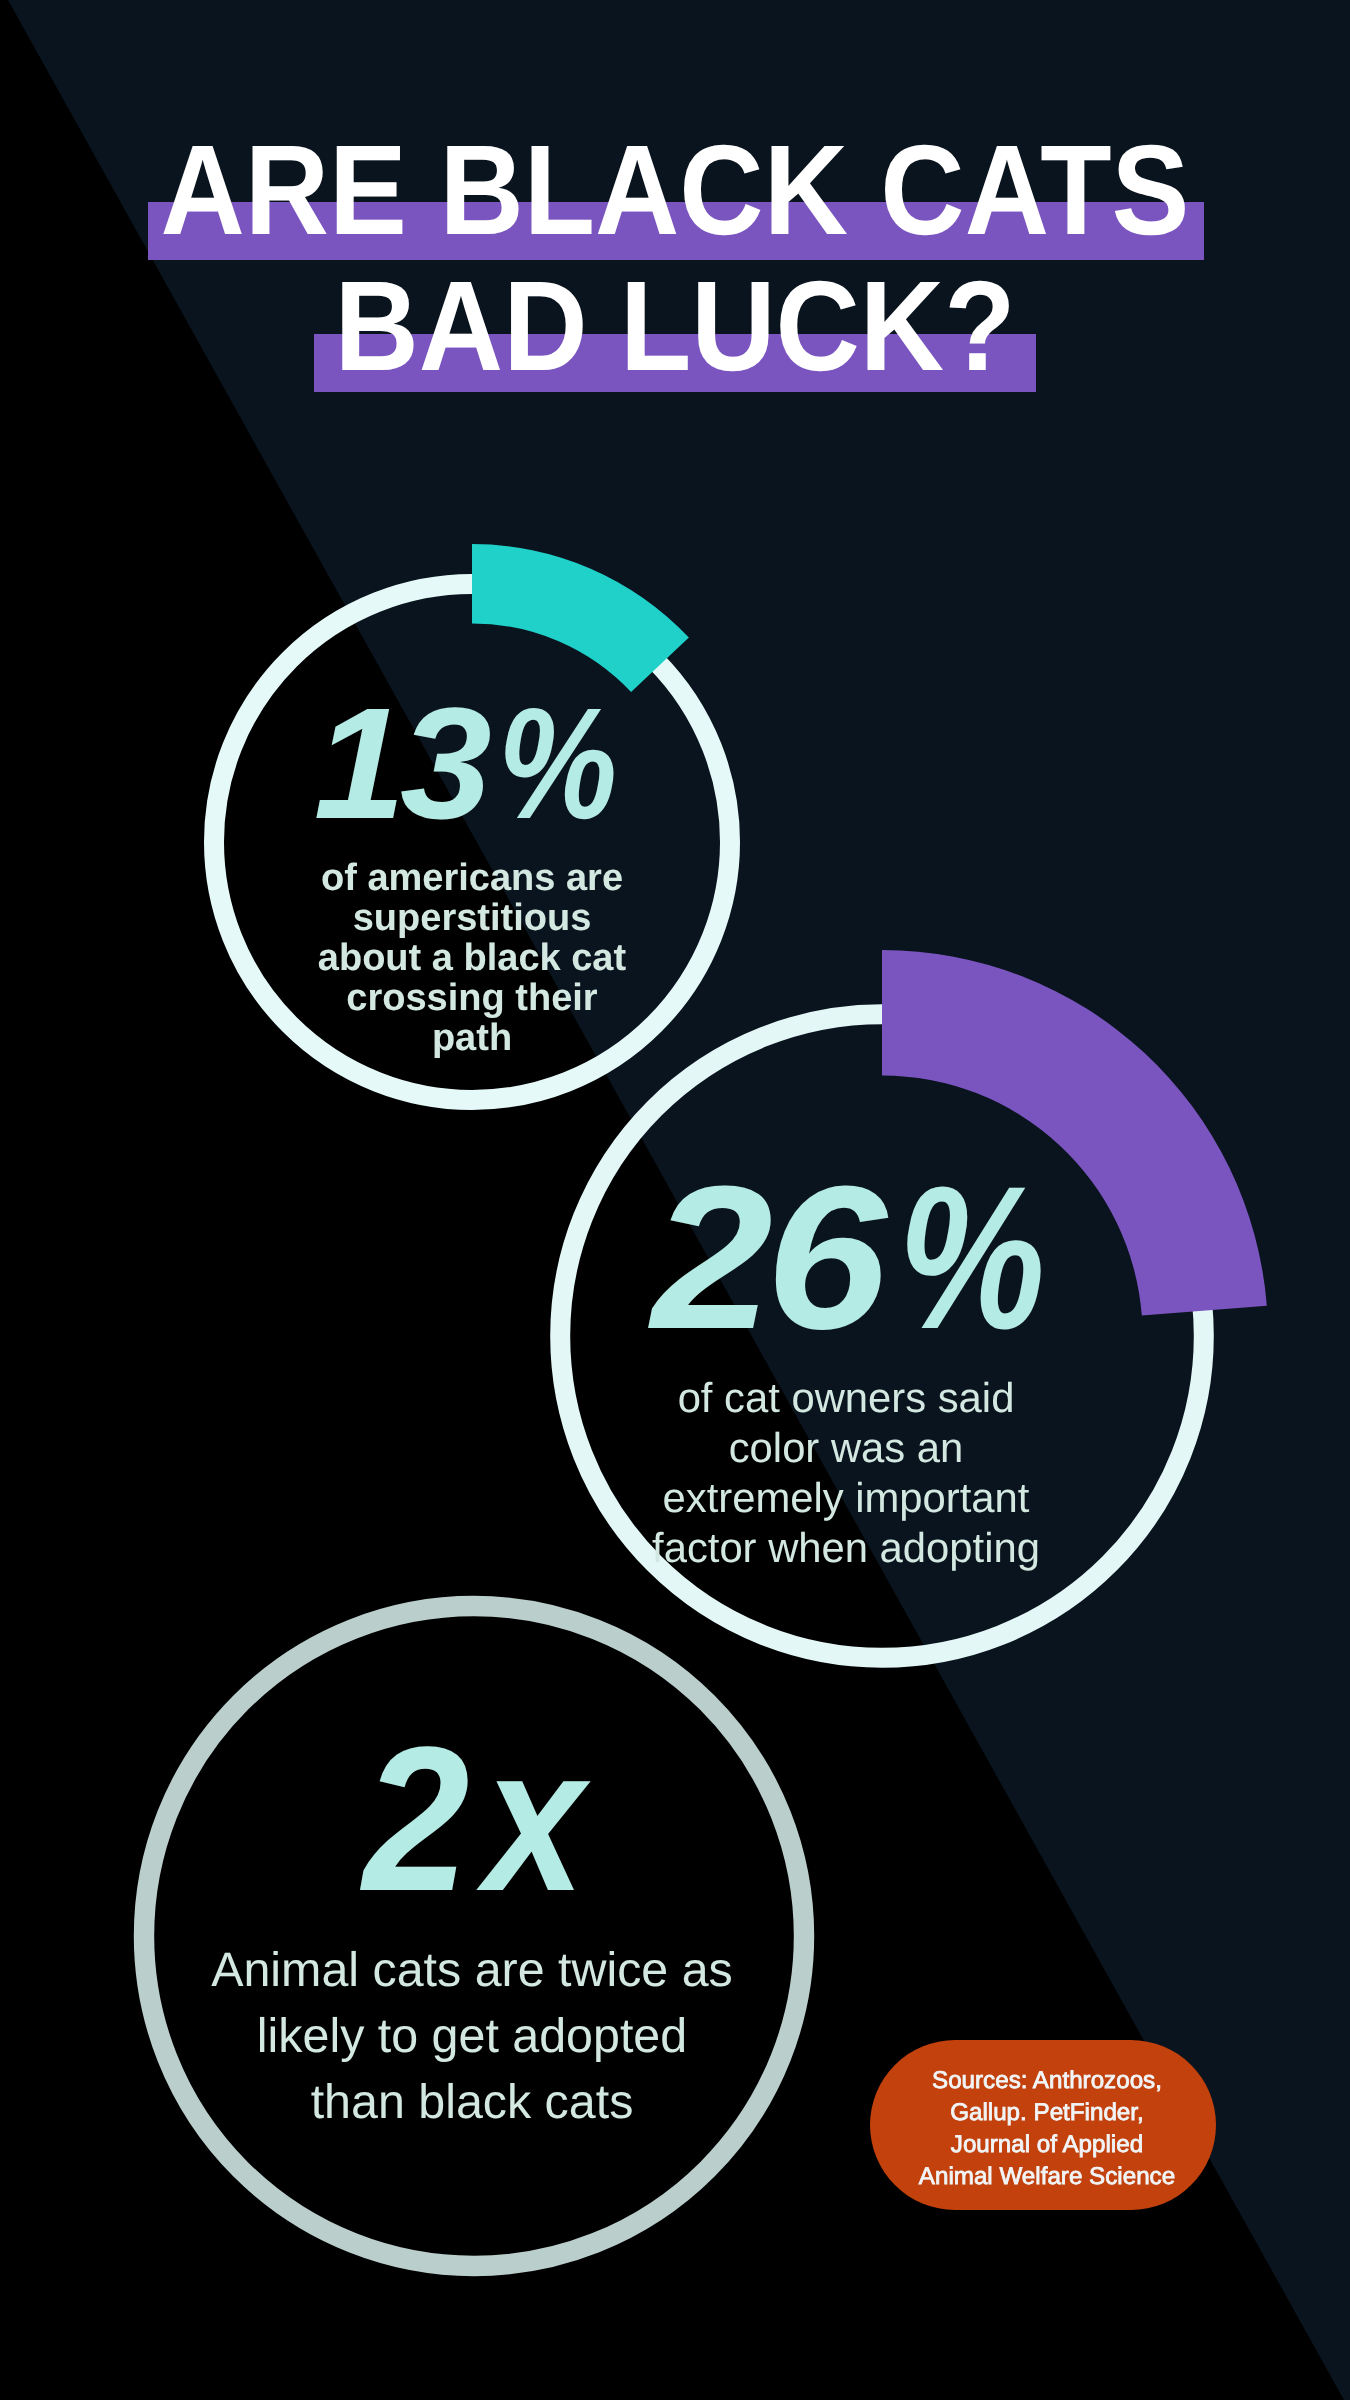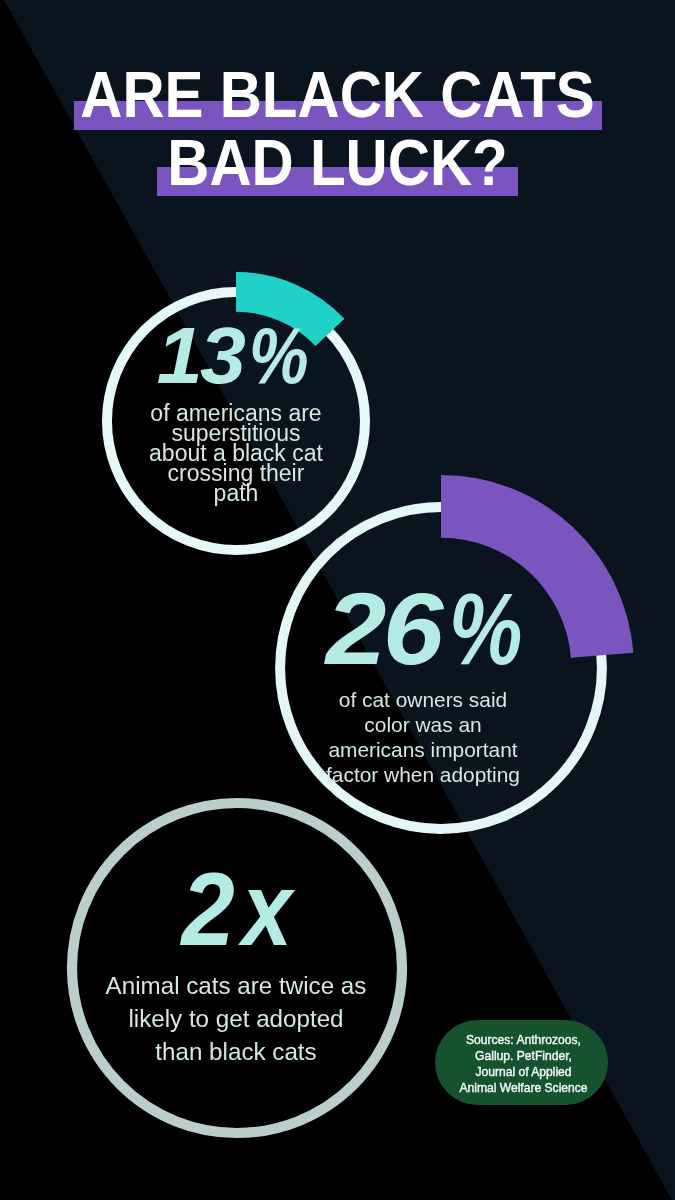--- a/index.html
+++ b/index.html
@@ -37,42 +37,42 @@
     line-height:1;white-space:nowrap;
   }
   .bignum > span{ display:inline-block; transform-origin:50% 50%; }
   .bignum .unit{ margin-left:8px; transform:scaleX(0.84); }
   .bignum .unit-x{ margin-left:0; transform:none; }
   .desc{color:#D3E8E1;white-space:pre-line;position:absolute;left:0;width:100%;}
 
   
   .sources{
     position:absolute;
-    background:#14532d;
+    background:#c2410c;
     border-radius:999px;
     color:#F1F5F7;
     font-weight:normal;
     -webkit-text-stroke:0.42px #F1F5F7;
     text-align:center;
     display:flex;align-items:center;justify-content:center;
     white-space:pre-line;
   }
 
   
   #hl1{ left:74px; top:100.5px; width:528px; height:29px; }
   #hl2{ left:157px; top:167.3px; width:361px; height:28.5px; }
   #t1{ position:absolute; left:0; top:63px; width:675px; }
   #t2{ position:absolute; left:0; top:131px; width:675px; }
 
   #ring1{ left:76px; top:261.2px; }
-  #stat1{ left:86px; top:316px; width:300px; }
+  #stat1{ left:86px; top:342px; width:300px; }
   #num1{ font-size:79.3px; letter-spacing:0; height:57px; transform:translateX(0.5px); }
   #num1 .num{ transform:scaleX(1.04); letter-spacing:-2.6px; }
   #num1 .unit{ margin-left:1.5px; transform:scaleX(0.845); }
-  #desc1{ font-size:23px; line-height:19.9px; top:88px; }
+  #desc1{ font-size:19px; line-height:19.9px; top:88px;font-weight:bold; }
 
   #ring2{ left:240.8px; top:468.3px; }
   #stat2{ left:223px; top:578px; width:400px; }
   #num2{ font-size:102px; letter-spacing:0; height:72px; transform:translateX(7.5px); }
   #num2 .num{ transform:scaleX(1.07); letter-spacing:-3.4px; }
   #num2 .unit{ margin-left:4px; transform:scaleX(0.81); }
   #desc2{ font-size:20.9px; line-height:25.0px; top:109px; }
 
   #ring3{ left:56.5px; top:787.5px; }
   #stat3{ left:56px; top:857.5px; width:360px; }
@@ -115,21 +115,21 @@
   </div>
 
   <svg class="ring-svg" id="ring2" width="400" height="400" viewBox="0 0 400 400">
     <circle cx="200" cy="200" r="160.9" fill="none" stroke="#E4F7F7" stroke-width="10"></circle>
     <path d="M200.00 7.00 A193.00 193.00 0 0 1 392.41 184.86 L329.90 189.78 A130.30 130.30 0 0 0 200.00 69.70 Z" fill="#7A55BF"></path>
   </svg>
   <div class="stat" id="stat2">
     <div class="bignum" id="num2"><span class="num">26</span><span class="unit">%</span></div>
     <div class="desc" id="desc2">of cat owners said
 color was an
-americans important
+extremely important
 factor when adopting</div>
   </div>
 
   <svg class="ring-svg" id="ring3" width="360" height="360" viewBox="0 0 360 360">
     <circle cx="180" cy="180" r="165" fill="none" stroke="#BACECB" stroke-width="10.2"></circle>
   </svg>
   <div class="stat" id="stat3">
     <div class="bignum" id="num3"><span class="num">2</span><span class="unit unit-x">x</span></div>
     <div class="desc" id="desc3">Animal cats are twice as
 likely to get adopted

